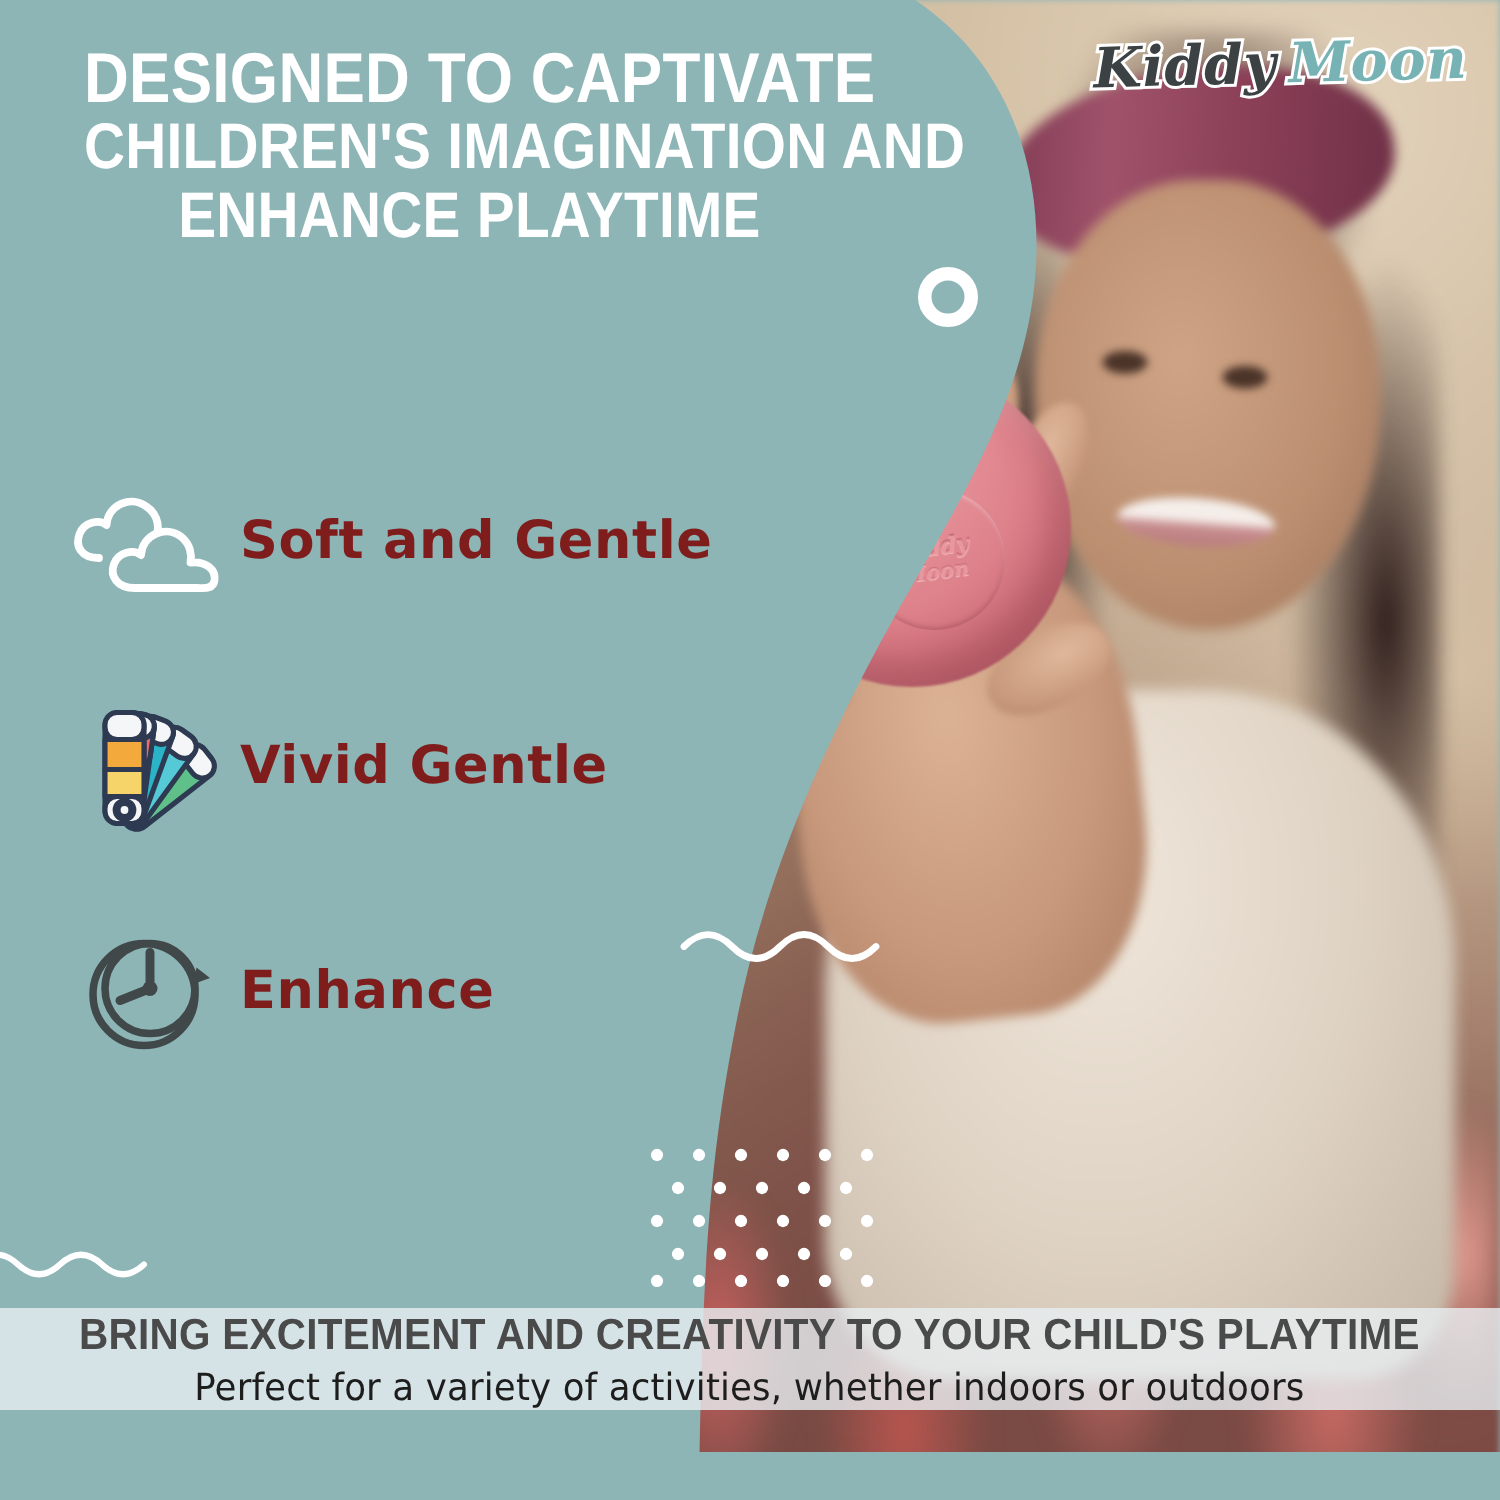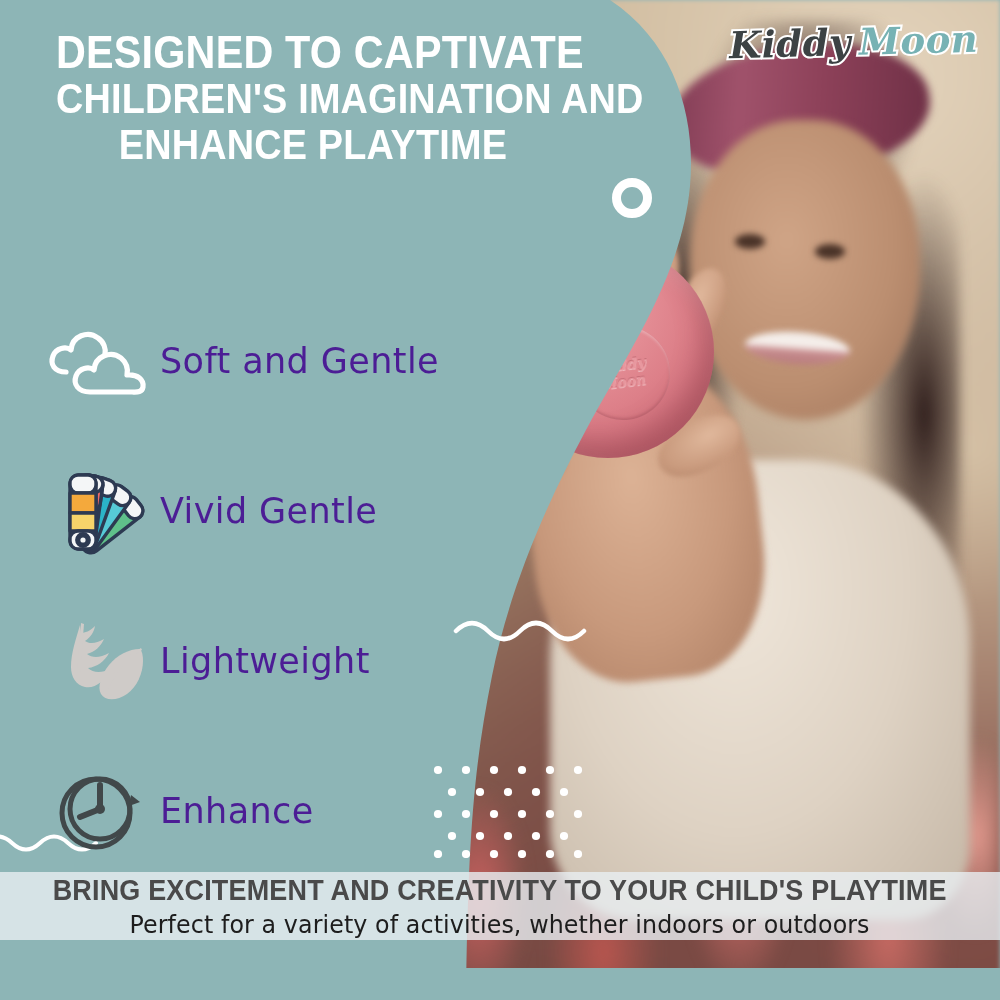--- a/index.html
+++ b/index.html
@@ -231,23 +231,23 @@
     align-items: center;
     height: 150px;
   }
   .feat-icon {
     width: 120px;
     display: flex; align-items: center; justify-content: center;
     flex: 0 0 120px;
   }
   .feat-label {
     font-family: "DejaVu Sans", sans-serif;
-    font-weight: 400;
+    font-weight: 700;
     font-size: 35px;
-    color: #4c1d95;
+    color: #7f1d1d;
     letter-spacing: .4px;
     white-space: nowrap;
   }
 
   
   .logo {
     position: absolute;
     right: 22px; top: 20px;
     font-family: "DejaVu Serif", serif;
     font-style: italic;
@@ -433,33 +433,20 @@
             <rect x="18" y="50" width="26" height="18" fill="#f7d46a"></rect>
             <rect x="18" y="68" width="26" height="18" rx="8" fill="#f4f6f7"></rect>
             <circle cx="31" cy="77" r="6.2" fill="#2d3a52"></circle>
             <circle cx="31" cy="77" r="2.6" fill="#f4f6f7" stroke="none"></circle>
           </g>
         </svg>
       </div>
       <div class="feat-label">Vivid Gentle</div>
     </div>
 
-    <div class="feature">
-      <div class="feat-icon">
-        <svg width="106" height="92" viewBox="0 0 106 92">
-          <g fill="#cfcbc8">
-            <path d="M33 10 C 29 24 24 38 24 52 C 24 62 29 70 38 72 C 48 74 58 66 63 54 C 55 58 46 58 41 53 C 50 52 58 46 62 38 C 53 43 45 43 40 39 C 48 37 54 31 57 24 C 49 29 42 29 38 26 C 44 22 47 17 48 11 C 43 16 38 18 34 18 Z"></path>
-            <path d="M34 8 L 30 60 L 33 60 L 37 9 Z"></path>
-            <path d="M93 34 C 82 34 70 40 62 50 C 54 60 50 72 54 79 C 58 86 70 86 80 79 C 90 72 96 58 96 46 C 96 40 95 36 93 34 Z"></path>
-            <path d="M94 33 C 78 42 64 58 56 78 L 59 79 C 67 60 80 44 95 35 Z"></path>
-          </g>
-        </svg>
-      </div>
-      <div class="feat-label">Lightweight</div>
-    </div>
 
     <div class="feature">
       <div class="feat-icon">
         <svg width="100" height="100" viewBox="0 0 100 100">
           <g fill="none" stroke="#41484a" stroke-width="5" stroke-linecap="round" stroke-linejoin="round">
             <circle cx="46" cy="52" r="34"></circle>
             <circle cx="50" cy="48" r="30"></circle>
             <path d="M50 24 L 50 48 L 30 56" stroke-width="6"></path>
           </g>
           <circle cx="50" cy="48" r="5" fill="#41484a"></circle>

